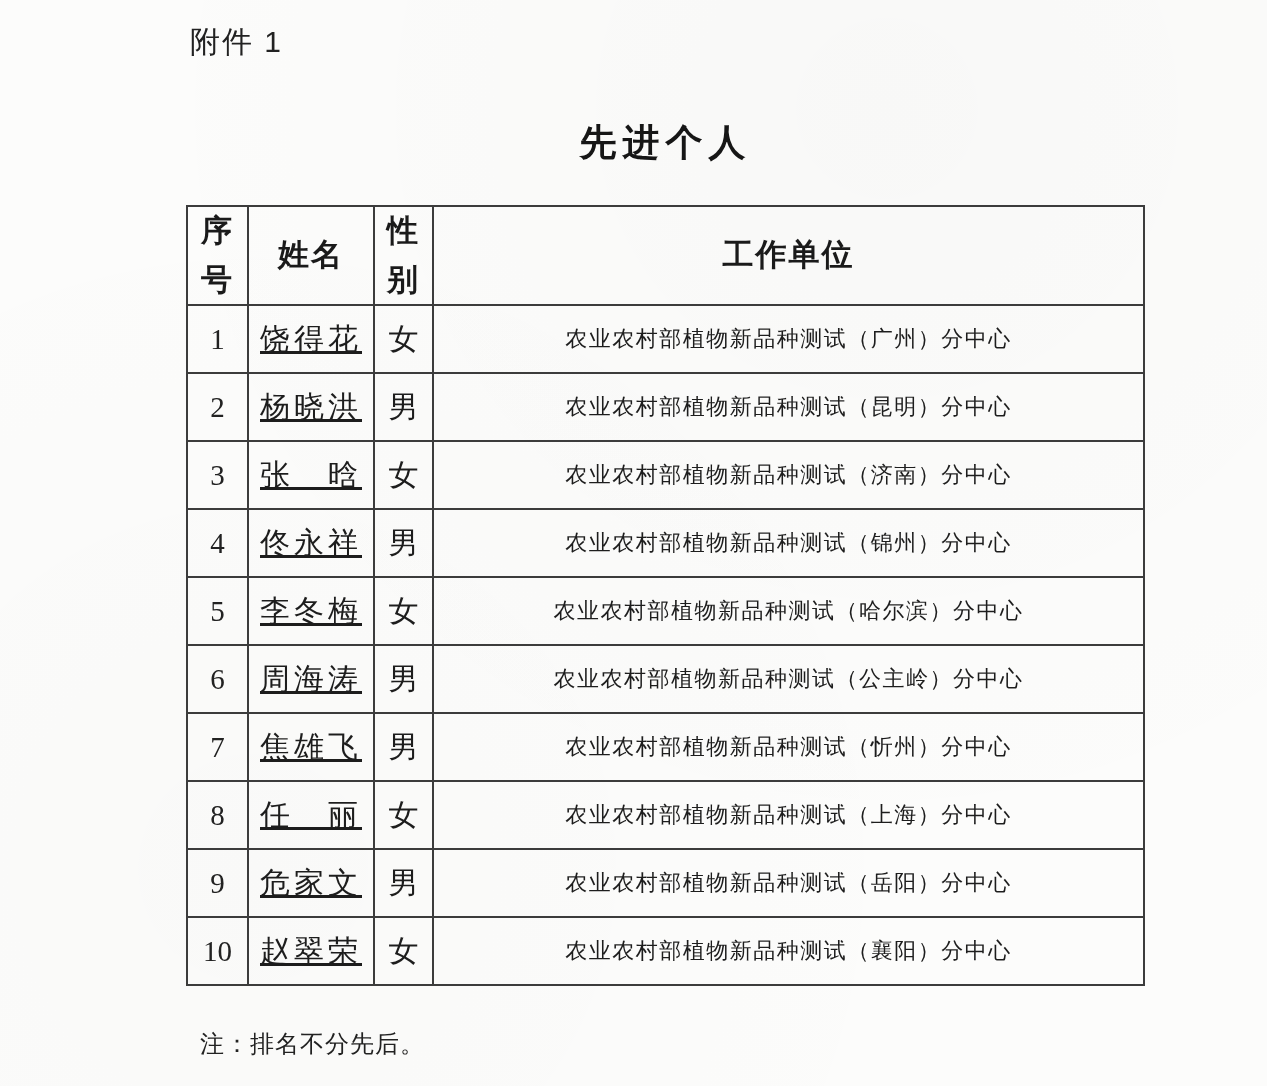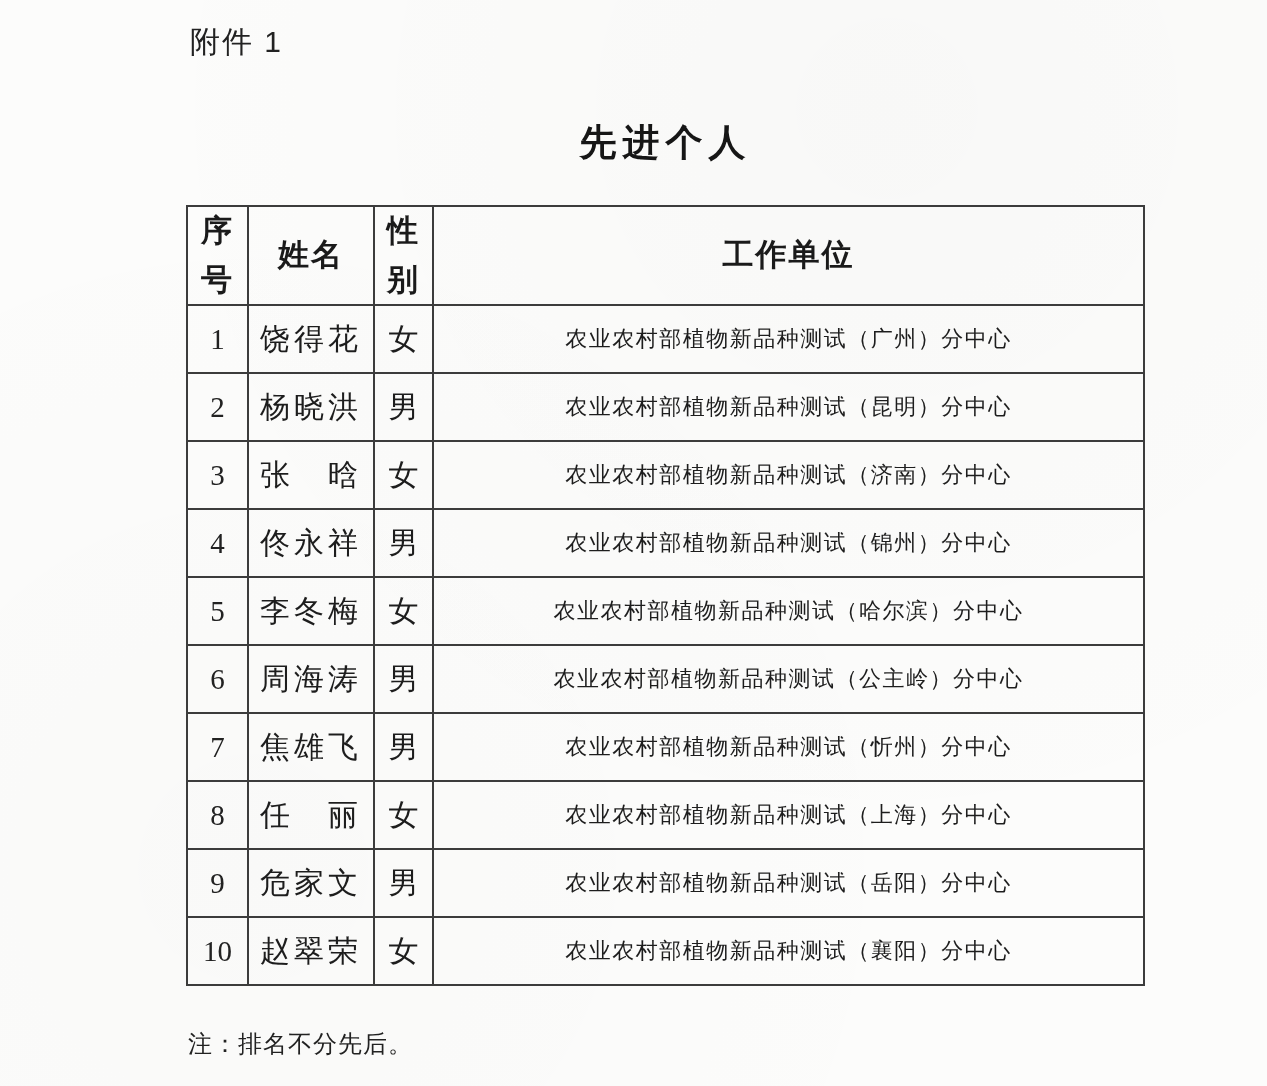--- a/index.html
+++ b/index.html
@@ -68,34 +68,35 @@
   td.cell-index {
     font-size: 29px;
     font-family: "Liberation Serif", "DejaVu Serif", serif;
     color: #222;
   }
   td.cell-name {
     font-size: 30px;
     letter-spacing: 4px;
     color: #1d1d1d;
     white-space: nowrap;
+    text-decoration: underline;
   }
   td.cell-gender {
     font-size: 30px;
     color: #1d1d1d;
   }
   td.cell-unit {
     font-size: 22px;
     letter-spacing: 1.5px;
     color: #1d1d1d;
     white-space: nowrap;
   }
   .footnote {
     position: absolute;
-    left: 188px;
+    left: 200px;
     top: 1028px;
     font-family: "Liberation Sans", "DejaVu Sans", sans-serif;
     font-size: 24px;
     color: #222;
     letter-spacing: 1px;
   }
 </style>
 </head>
 <body>
 

